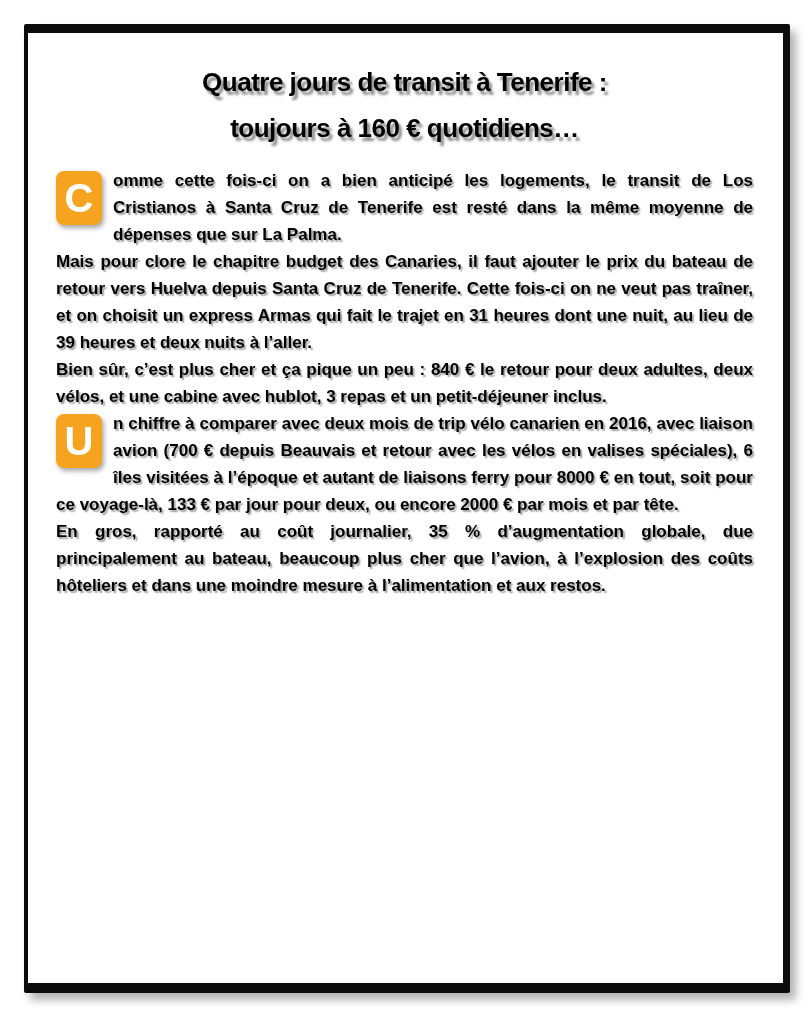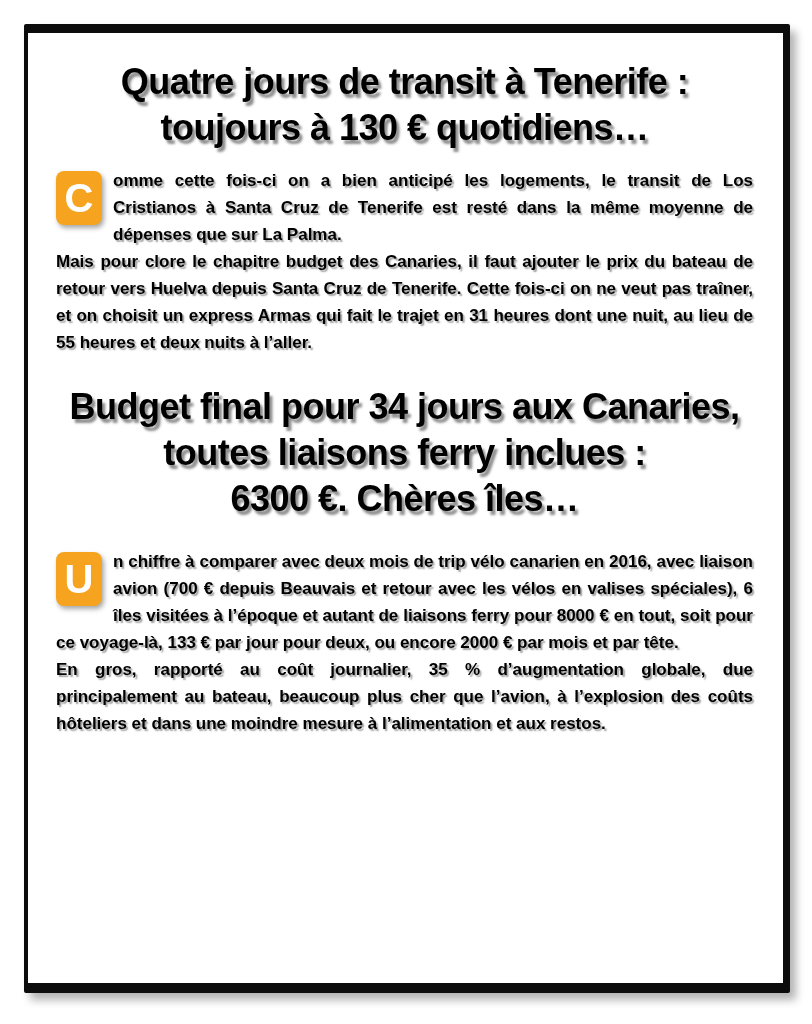--- a/index.html
+++ b/index.html
@@ -50,21 +50,21 @@
     left: -8px;
     top: 6px;
     bottom: 30px;
     width: 2px;
     background: rgba(20, 20, 20, 0.55);
     transform: rotate(0.3deg);
   }
   .heading {
     margin: 12px 0 16px 0;
     text-align: center;
-    font-size: 36px;
+    font-size: 26px;
     font-weight: bold;
     letter-spacing: -0.5px;
     color: #000000;
     text-shadow: 3px 3.5px 2.5px rgba(0, 0, 0, 0.45);
   }
   .heading .hline {
     display: block;
     line-height: 46px;
   }
   .heading2 {
@@ -99,35 +99,31 @@
   }
 </style>
 </head>
 <body>
 
 <div class="page">
   <div class="frame">
 
     <h1 class="heading">
       <span class="hline">Quatre jours de transit à Tenerife :</span>
-      <span class="hline">toujours à 130 € quotidiens…</span>
+      <span class="hline">toujours à 160 € quotidiens…</span>
     </h1>
 
     <section class="body-block">
       <p class="para">
         <span class="dropcap" style="background: rgb(246, 164, 31); color: rgb(255, 255, 255);">C</span><span>omme cette fois-ci on a bien anticipé les logements, le transit de Los Cristianos à Santa Cruz de Tenerife est resté dans la même moyenne de dépenses que sur La Palma.</span>
       </p>
-      <p class="para">Mais pour clore le chapitre budget des Canaries, il faut ajouter le prix du bateau de retour vers Huelva depuis Santa Cruz de Tenerife. Cette fois-ci on ne veut pas traîner, et on choisit un express Armas qui fait le trajet en 31 heures dont une nuit, au lieu de 55 heures et deux nuits à l’aller.</p>
+      <p class="para">Mais pour clore le chapitre budget des Canaries, il faut ajouter le prix du bateau de retour vers Huelva depuis Santa Cruz de Tenerife. Cette fois-ci on ne veut pas traîner, et on choisit un express Armas qui fait le trajet en 31 heures dont une nuit, au lieu de 39 heures et deux nuits à l’aller.</p>
+      <p class="para">Bien sûr, c’est plus cher et ça pique un peu : 840 € le retour pour deux adultes, deux vélos, et une cabine avec hublot, 3 repas et un petit-déjeuner inclus.</p>
     </section>
 
-    <h2 class="heading heading2">
-      <span class="hline">Budget final pour 34 jours aux Canaries,</span>
-      <span class="hline">toutes liaisons ferry inclues :</span>
-      <span class="hline">6300 €. Chères îles…</span>
-    </h2>
 
     <section class="body-block">
       <p class="para">
         <span class="dropcap" style="background: rgb(246, 164, 31); color: rgb(255, 255, 255);">U</span><span>n chiffre à comparer avec deux mois de trip vélo canarien en 2016, avec liaison avion (700 € depuis Beauvais et retour avec les vélos en valises spéciales), 6 îles visitées à l’époque et autant de liaisons ferry pour 8000 € en tout, soit pour ce voyage-là, 133 € par jour pour deux, ou encore 2000 € par mois et par tête.</span>
       </p>
       <p class="para">En gros, rapporté au coût journalier, 35 % d’augmentation globale, due principalement au bateau, beaucoup plus cher que l’avion, à l’explosion des coûts hôteliers et dans une moindre mesure à l’alimentation et aux restos.</p>
     </section>
 
   </div>
 </div>

